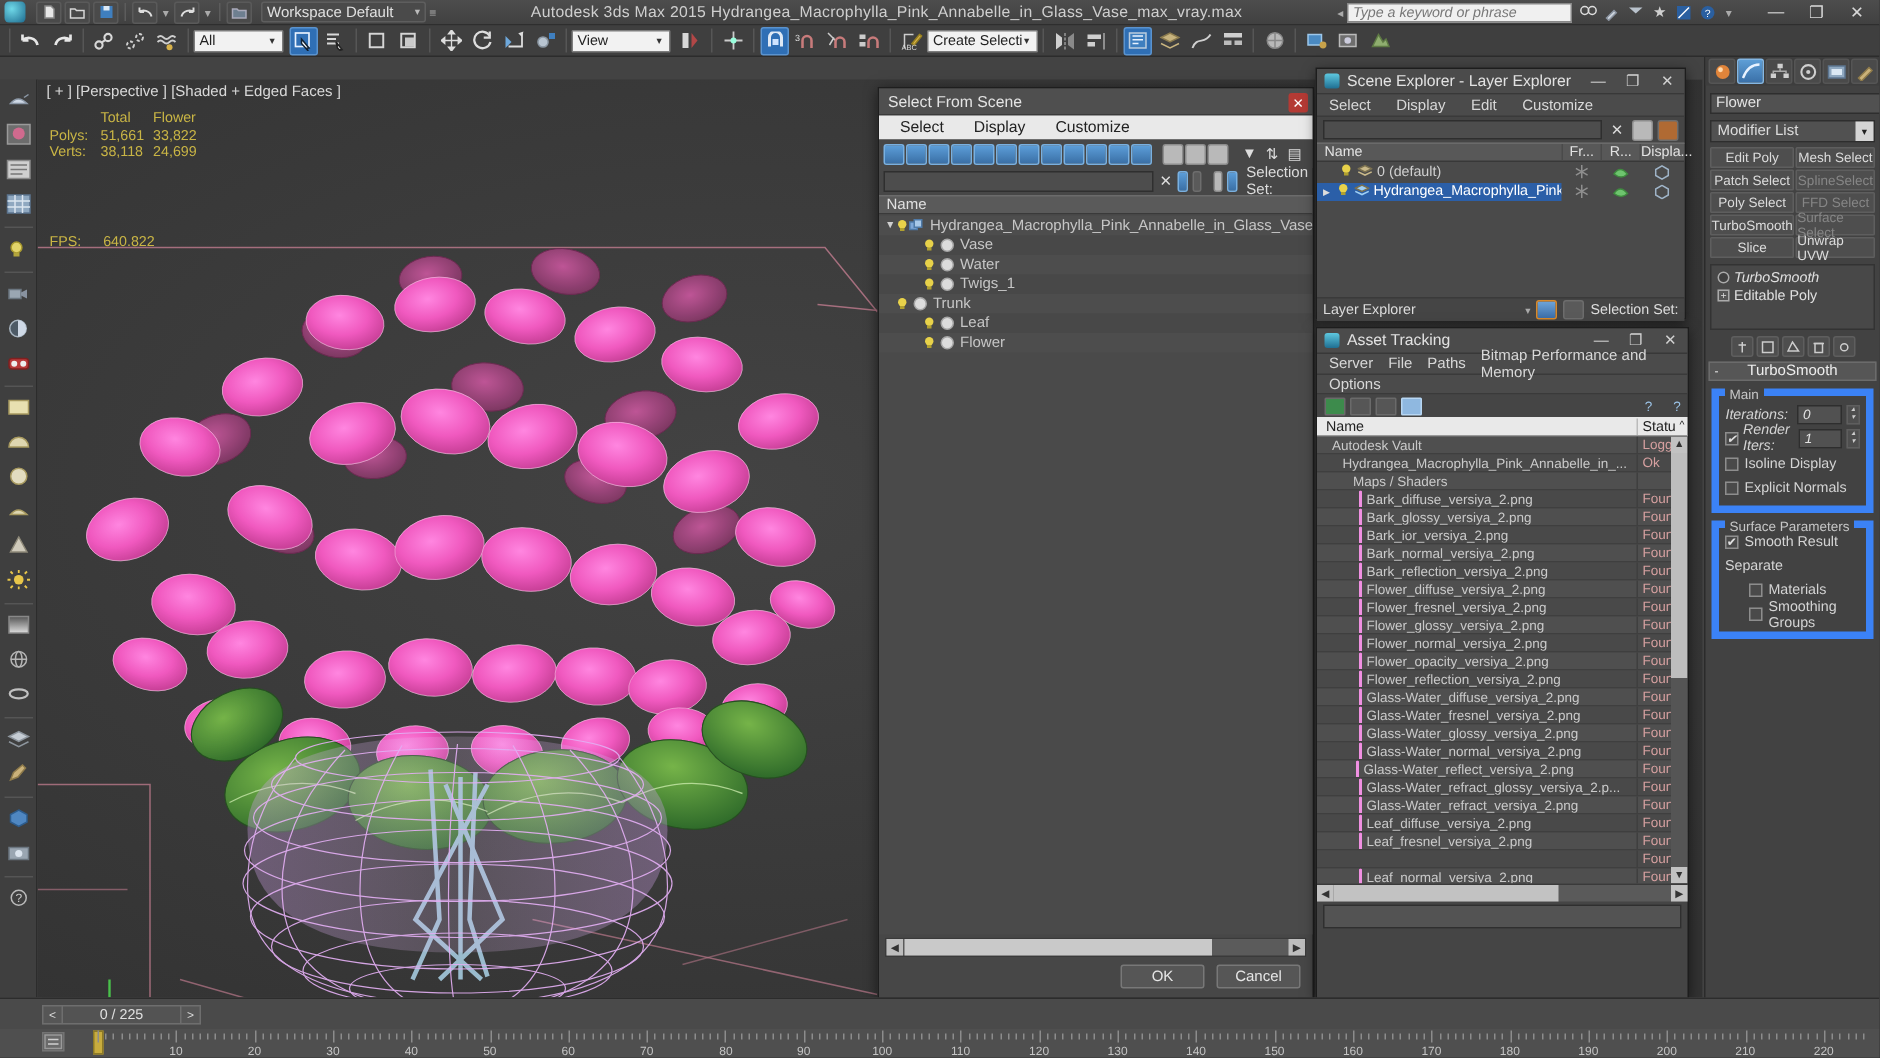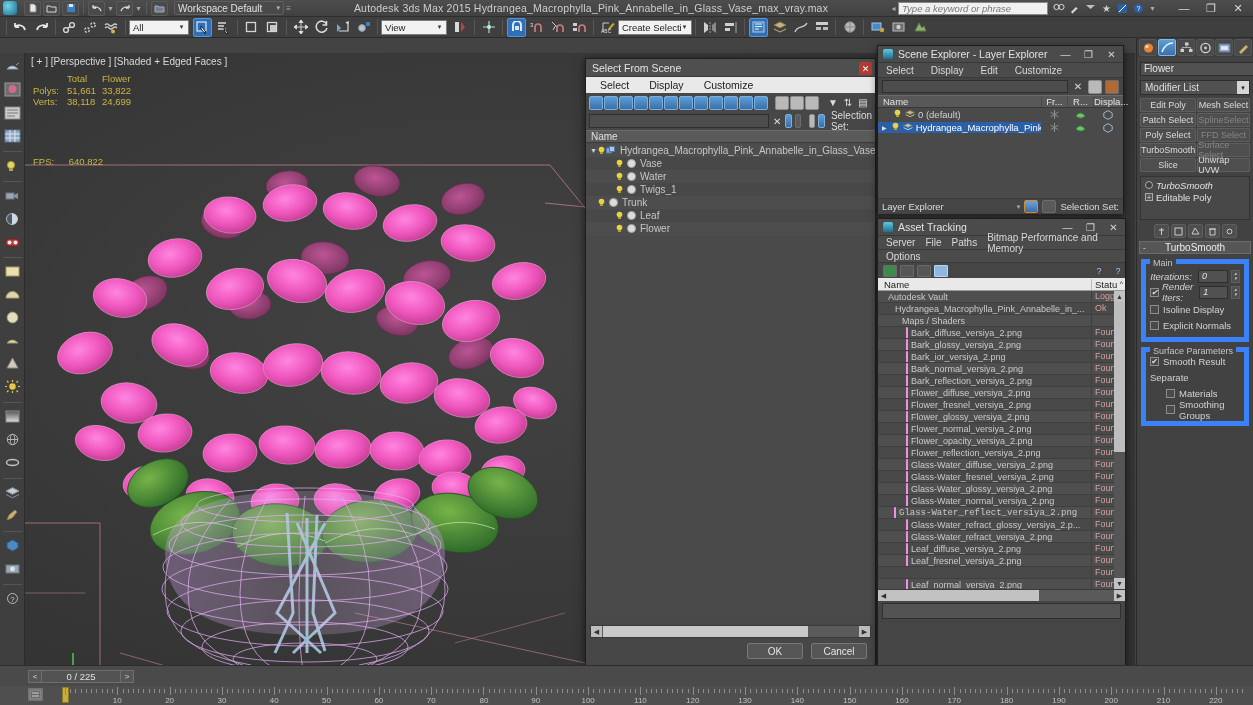--- a/index.html
+++ b/index.html
@@ -1296,21 +1296,21 @@
             <div class="st">Foun</div>
           </div>
           <div class="at-row">
             <div class="nm" style="padding-left: 28px;">
               <span><span class="pngico"></span></span>
               <span>Glass-Water_normal_versiya_2.png</span>
             </div>
             <div class="st">Foun</div>
           </div>
           <div class="at-row">
-            <div class="nm" style="padding-left: 16px; font-family: Liberation Mono, monospace;">
+            <div class="nm" style="padding-left: 26px;">
               <span><span class="pngico"></span></span>
               <span>Glass-Water_reflect_versiya_2.png</span>
             </div>
             <div class="st">Foun</div>
           </div>
           <div class="at-row">
             <div class="nm" style="padding-left: 28px;">
               <span><span class="pngico"></span></span>
               <span>Glass-Water_refract_glossy_versiya_2.p...</span>
             </div>

